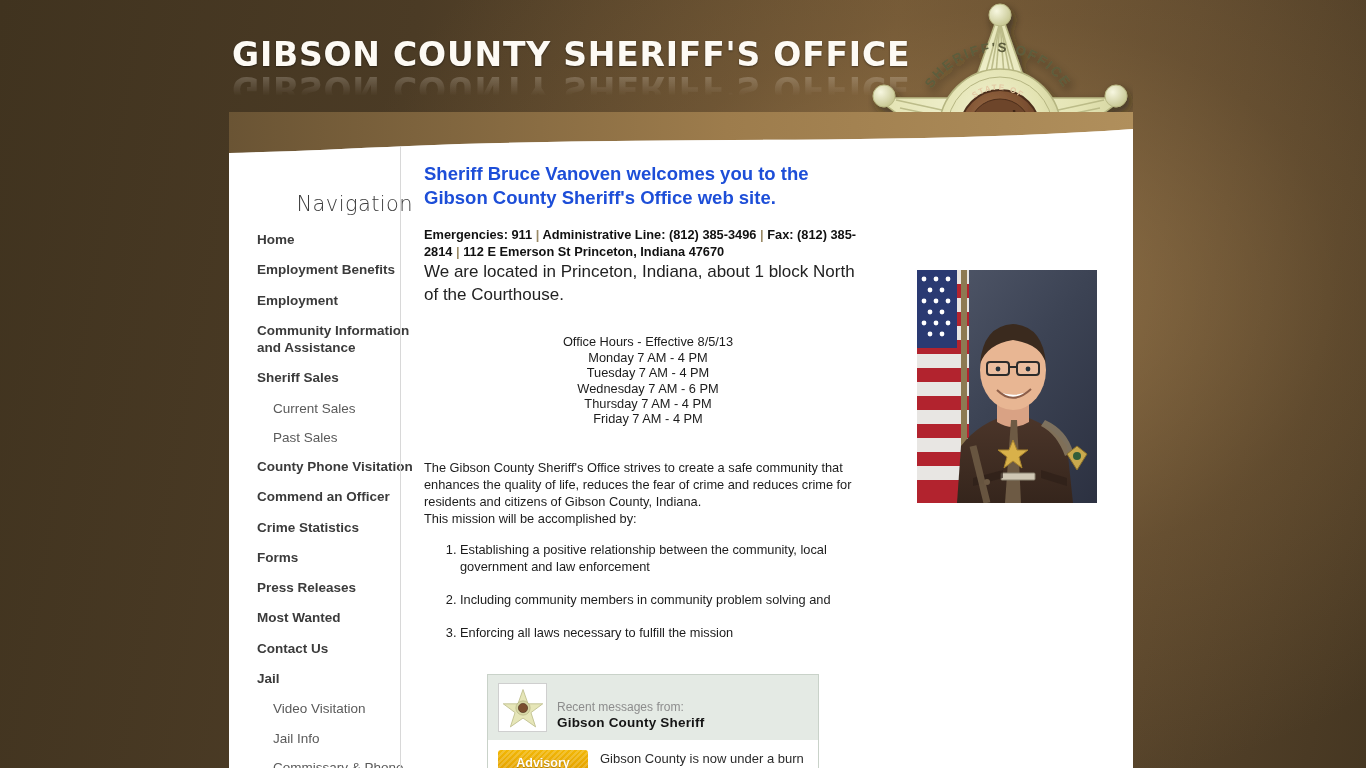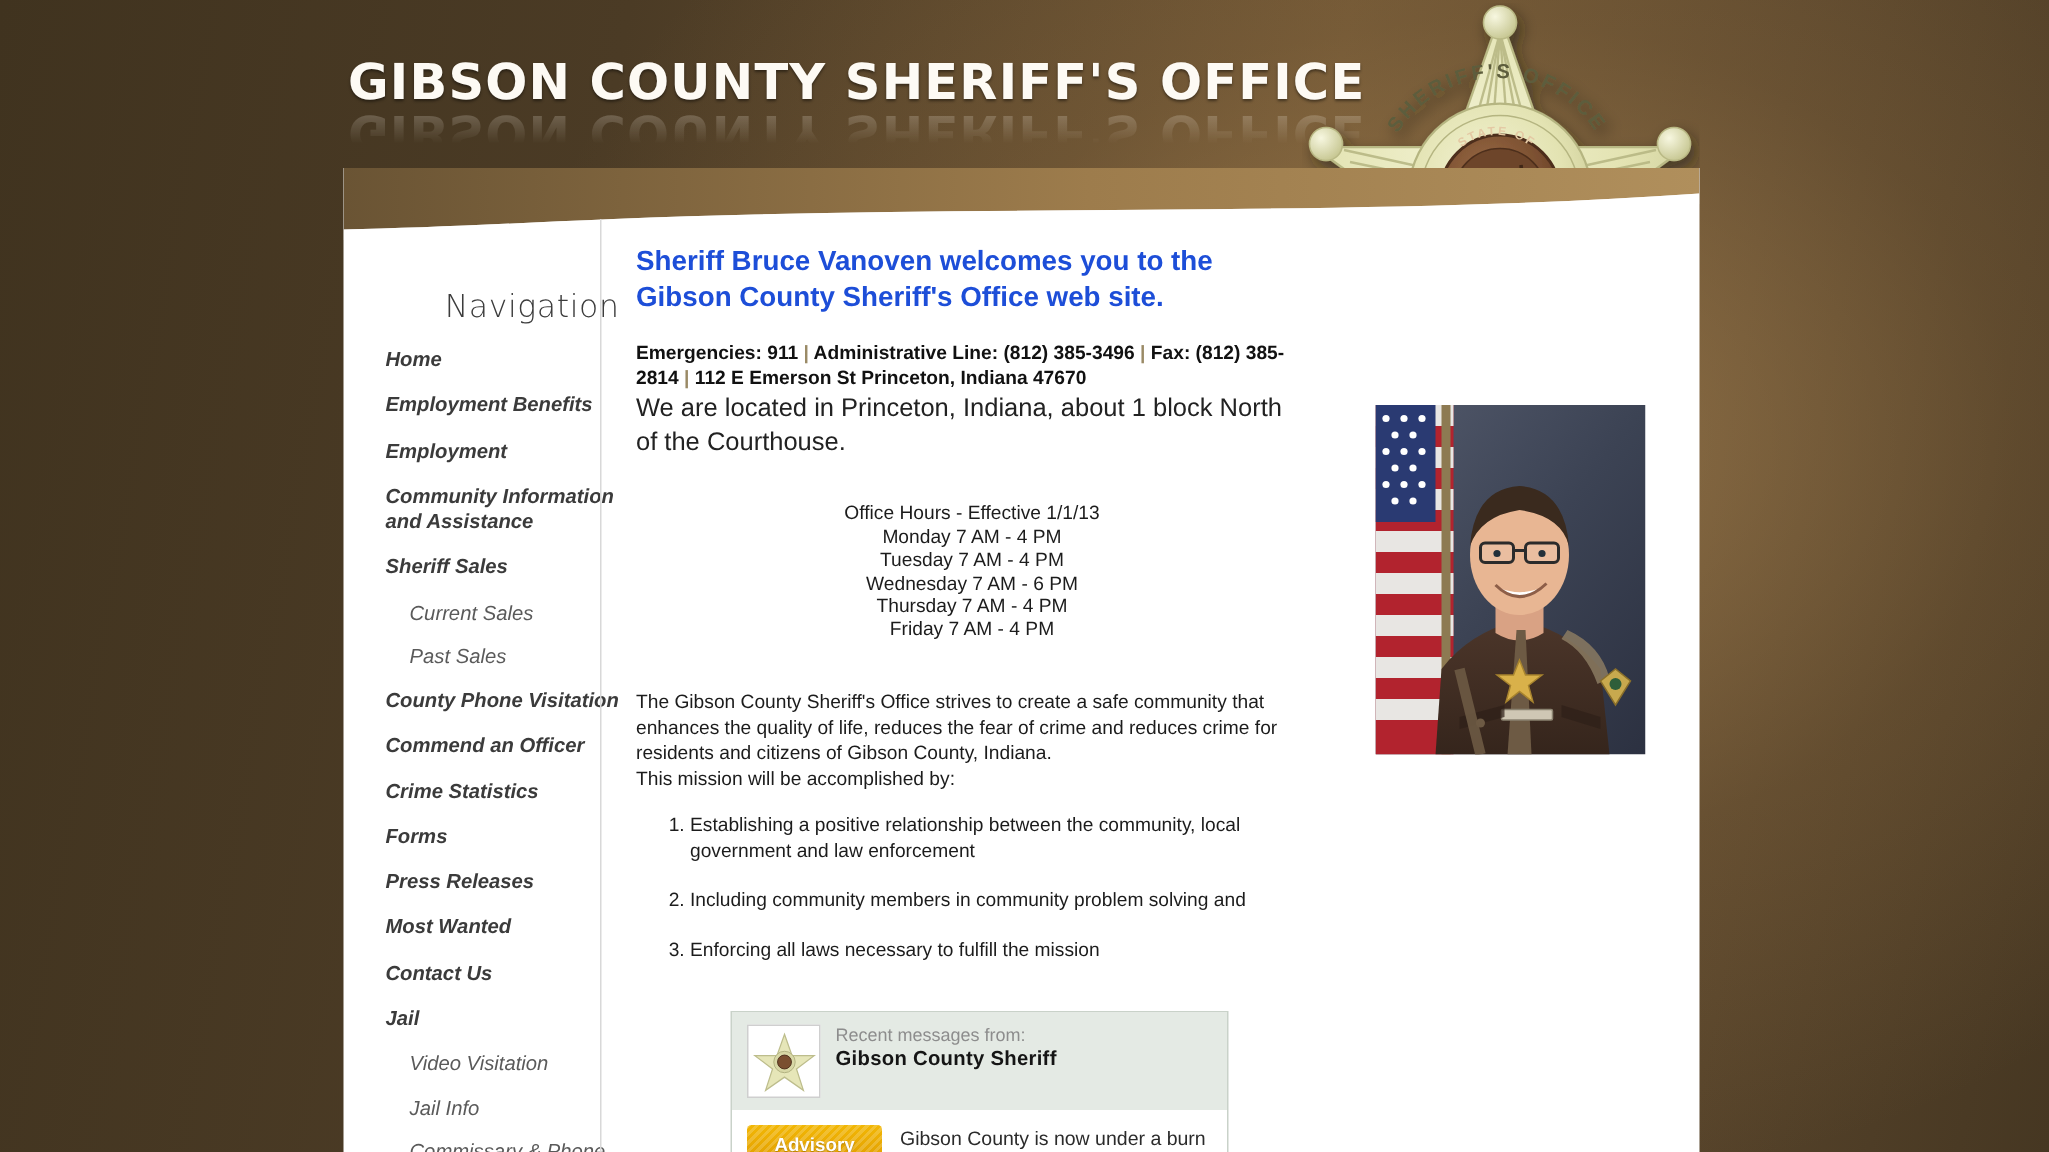--- a/index.html
+++ b/index.html
@@ -79,21 +79,20 @@
     margin-top: 48px;
   }
   .nav-item {
     font-size: 13.5px;
     font-weight: bold;
     color: #3b3b3b;
     line-height: 1.28;
     margin-bottom: 13px;
     cursor: pointer;
     padding-left: 14px;
-    font-style: italic;
   }
   .nav-item.sub {
     font-weight: normal;
     color: #5a5a5a;
     padding-left: 30px;
     font-size: 13.5px;
     margin-bottom: 12px;
   }
   #sidebar-divider {
     position: absolute; left: 171px; top: 34px;
@@ -151,21 +150,21 @@
   #mission-list li { margin-bottom: 16px; }
 
   
   #feed-widget {
     position: absolute; left: 258px; top: 562px;
     width: 332px;
     border: 1px solid #c9d2c9;
     background: #ffffff;
   }
   #feed-header {
-    display: flex; align-items: flex-start;
+    display: flex; align-items: flex-end;
     background: #e4eae4;
     padding: 8px 10px;
     gap: 10px;
   }
   #feed-avatar {
     width: 49px; height: 49px;
     background: #fff;
     border: 1px solid #cfcfcf;
     flex: 0 0 auto;
     display: flex; align-items: center; justify-content: center;
@@ -372,21 +371,21 @@
         <span class="sep">|</span>
         <span>Administrative Line: (812) 385-3496</span>
         <span class="sep">|</span>
         <span>Fax: (812) 385-2814</span>
         <span class="sep">|</span>
         <span>112 E Emerson St Princeton, Indiana 47670</span>
       </p>
       <p id="location-line">We are located in Princeton, Indiana, about 1 block North of the Courthouse.</p>
 
       <div id="hours-block">
-        <div>Office Hours - Effective 1/1/13</div>
+        <div>Office Hours - Effective 8/5/13</div>
         <div id="hours-days">
             <div>Monday 7 AM - 4 PM</div>
             <div>Tuesday 7 AM - 4 PM</div>
             <div>Wednesday 7 AM - 6 PM</div>
             <div>Thursday 7 AM - 4 PM</div>
             <div>Friday 7 AM - 4 PM</div>
           </div>
       </div>
 
       <p id="mission-para">

